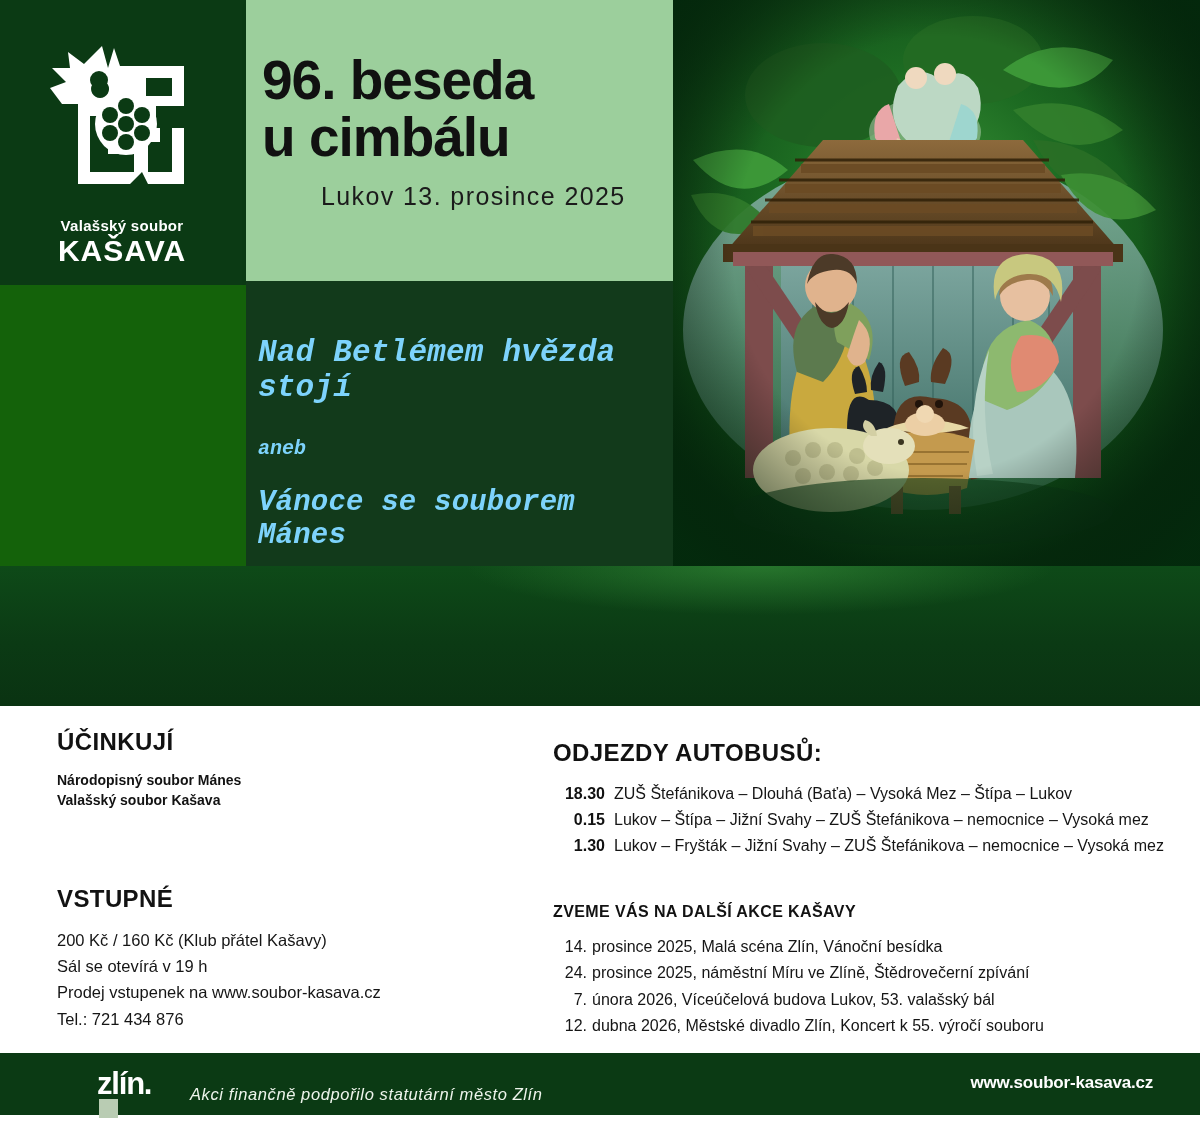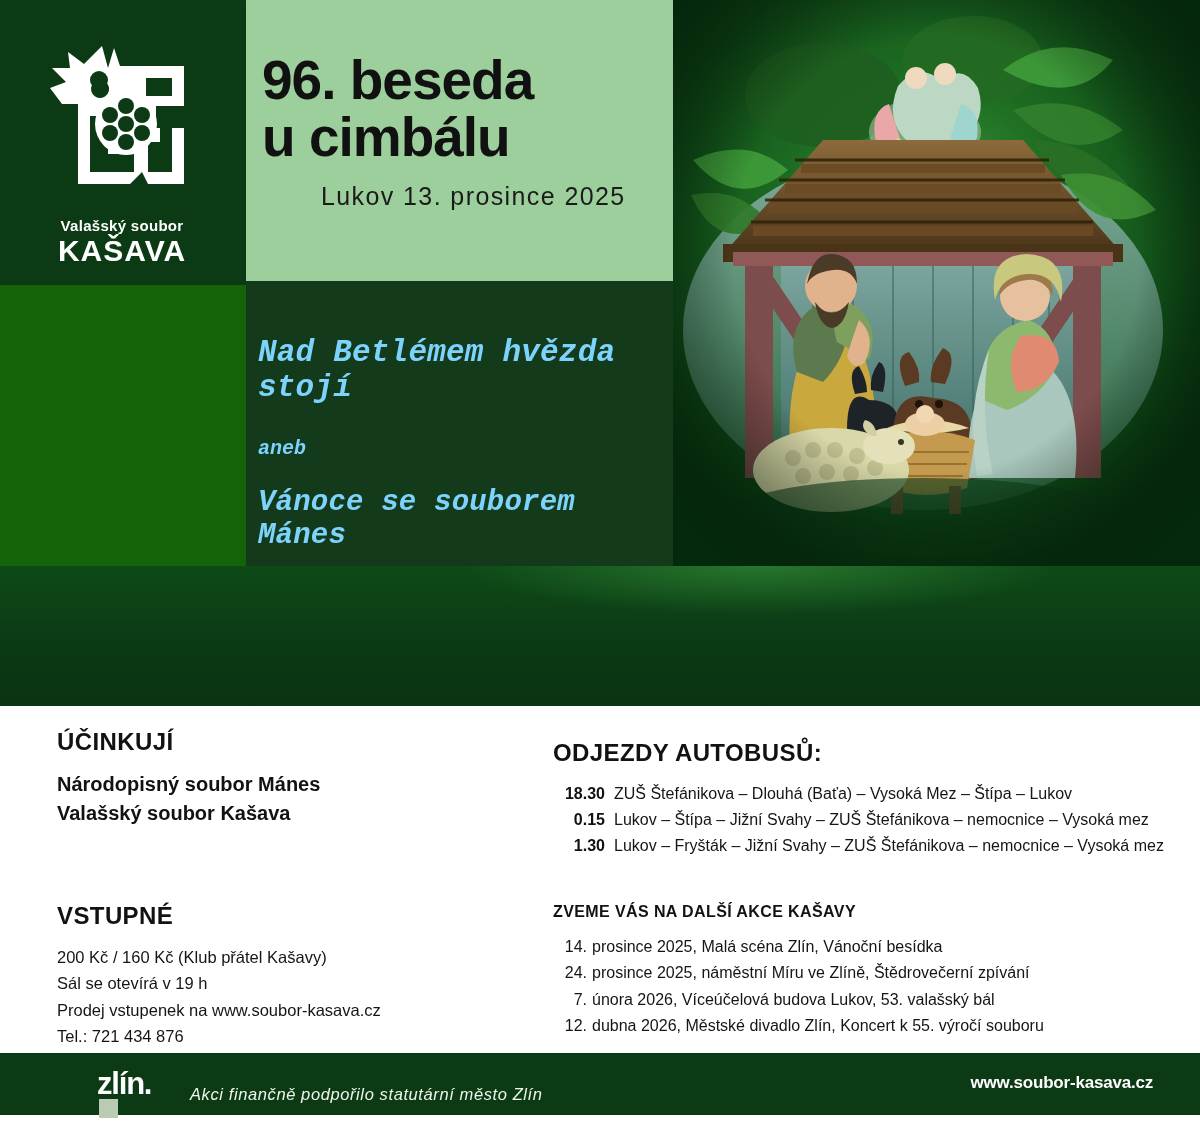--- a/index.html
+++ b/index.html
@@ -98,21 +98,21 @@
   .col-right { position:absolute; left:553px; top:22px; width:640px;margin-top:11px; }
 
   .sec-h1 {
     font-size:24px; font-weight:bold; color:#121212;
     letter-spacing:0.4px; margin-bottom:14px;
   }
   .sec-h2 {
     font-size:16px; font-weight:bold; color:#121212;
     letter-spacing:0.4px; margin-bottom:13px;
   }
-  .line-bold { font-size:20px; font-weight:bold; color:#121212; line-height:1.45; }
+  .line-bold { font-size:14px; font-weight:bold; color:#121212; line-height:1.45; }
   .line { font-size:16.5px; color:#151515; line-height:1.60; }
 
   .blk-gap  { height:74px; }
   .blk-gap2 { height:44px; }
 
   
   .bus-row { display:flex; align-items:baseline; line-height:1.62; }
   .bus-time {
     width:52px; text-align:right; flex:0 0 52px;
     font-size:16px; font-weight:bold; color:#111111; margin-right:9px;

